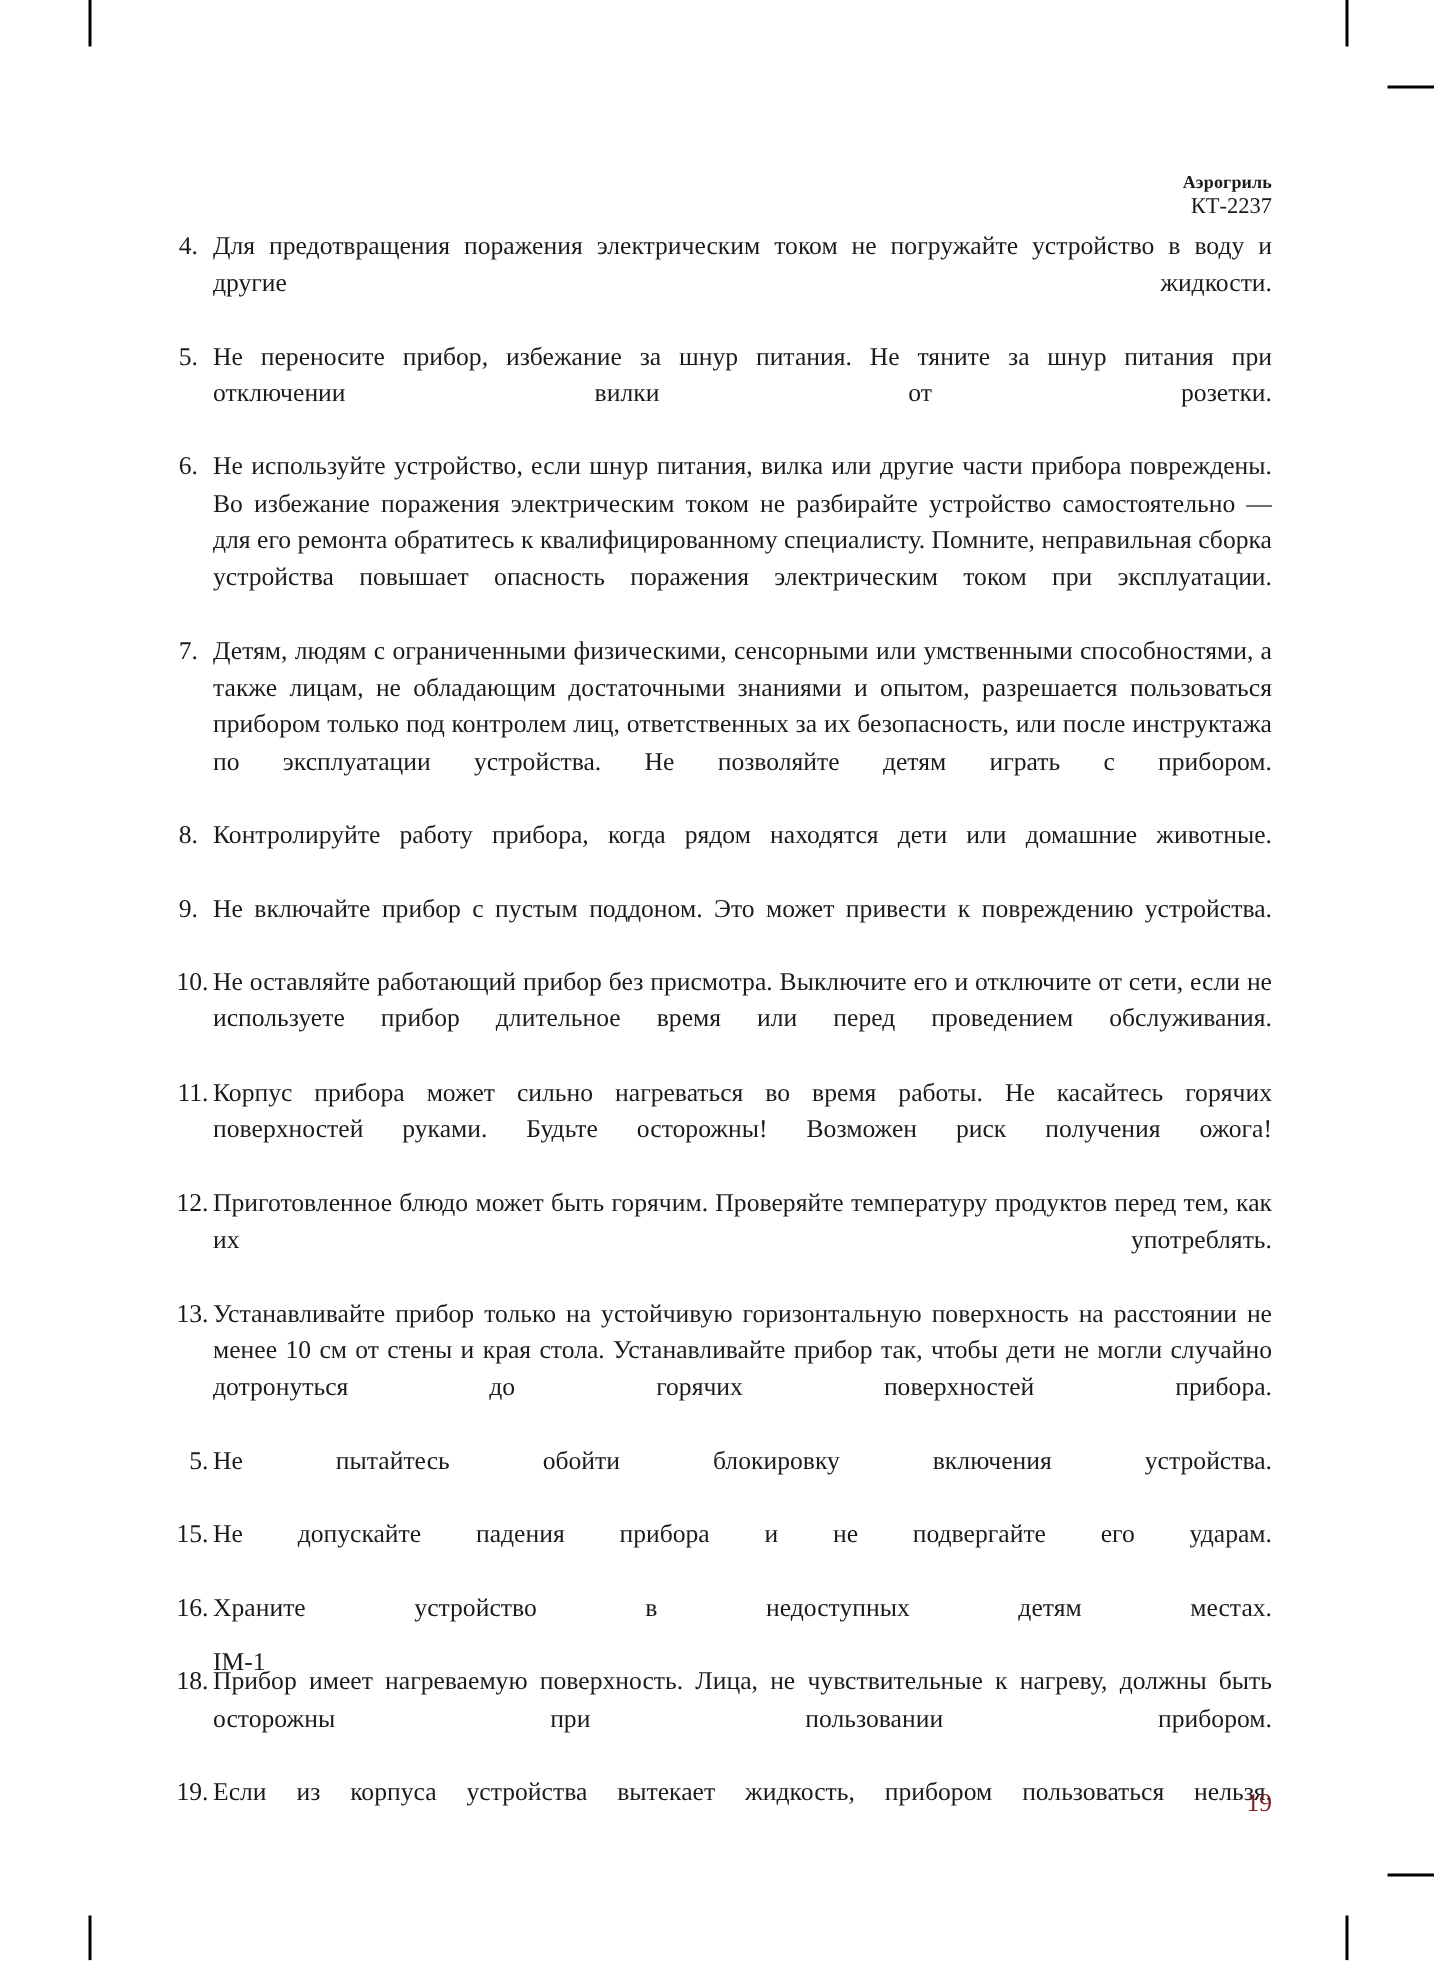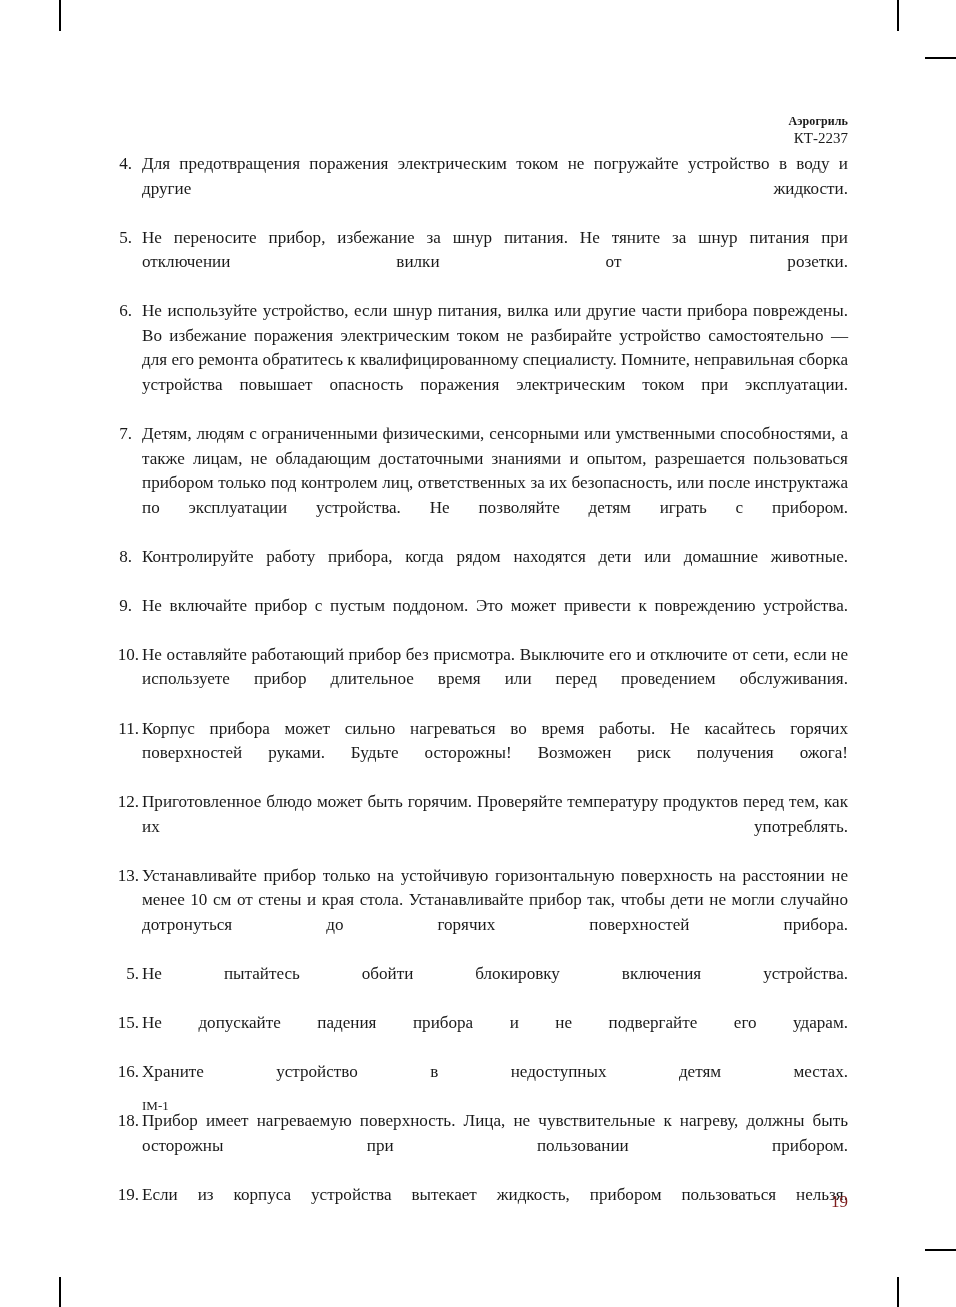--- a/index.html
+++ b/index.html
@@ -86,21 +86,21 @@
     content: "";
     display: inline-block;
     width: 100%;
   }
 
   
   .im-mark {
     position: absolute;
     left: 142px;
     top: 1098px;
-    font-size: 13px;
+    font-size: 17px;
     color: #1a1a1a;
     text-align: right;
   }
   .page-number {
     position: absolute;
     left: 648px;
     top: 1192px;
     width: 200px;
     text-align: right;
     font-size: 17px;

